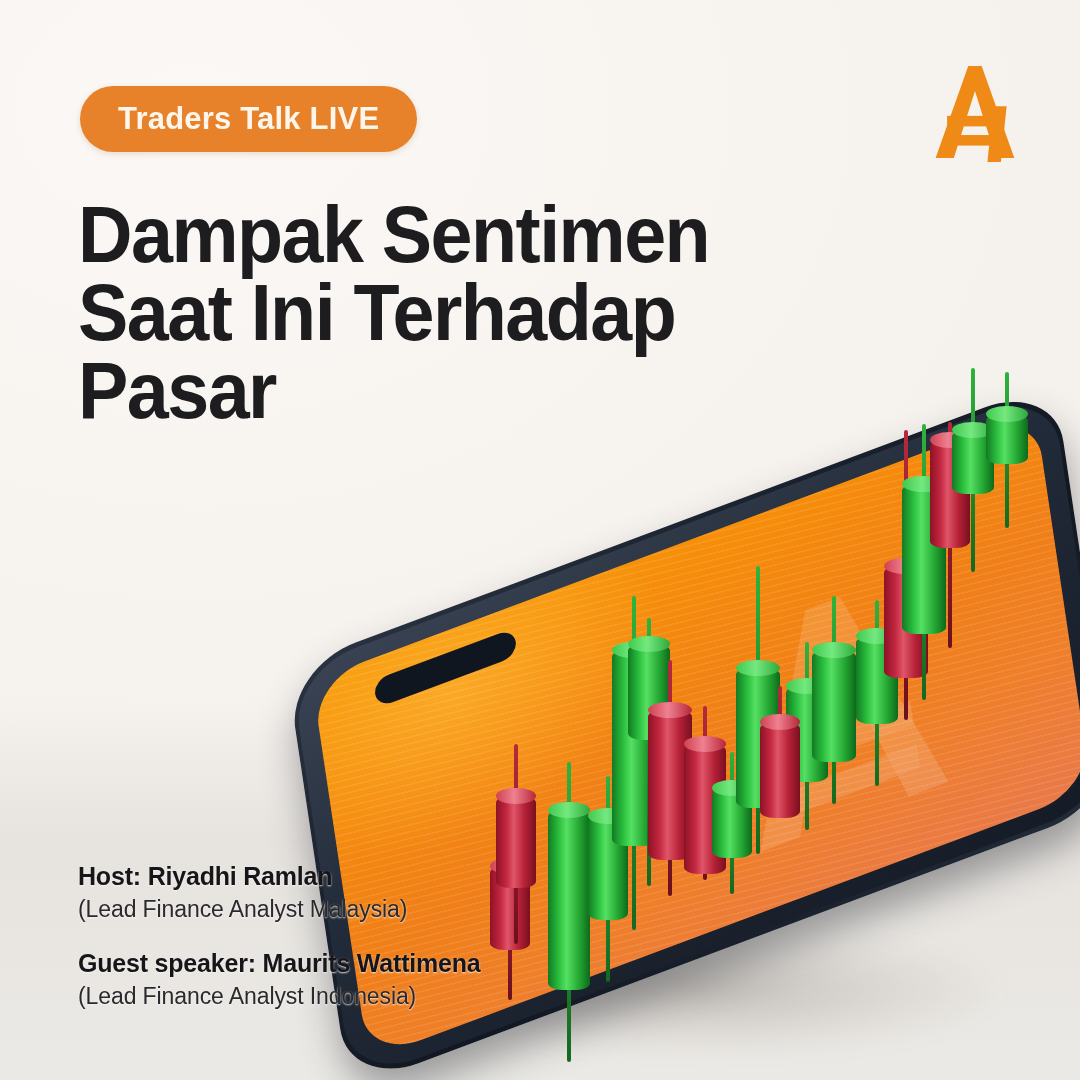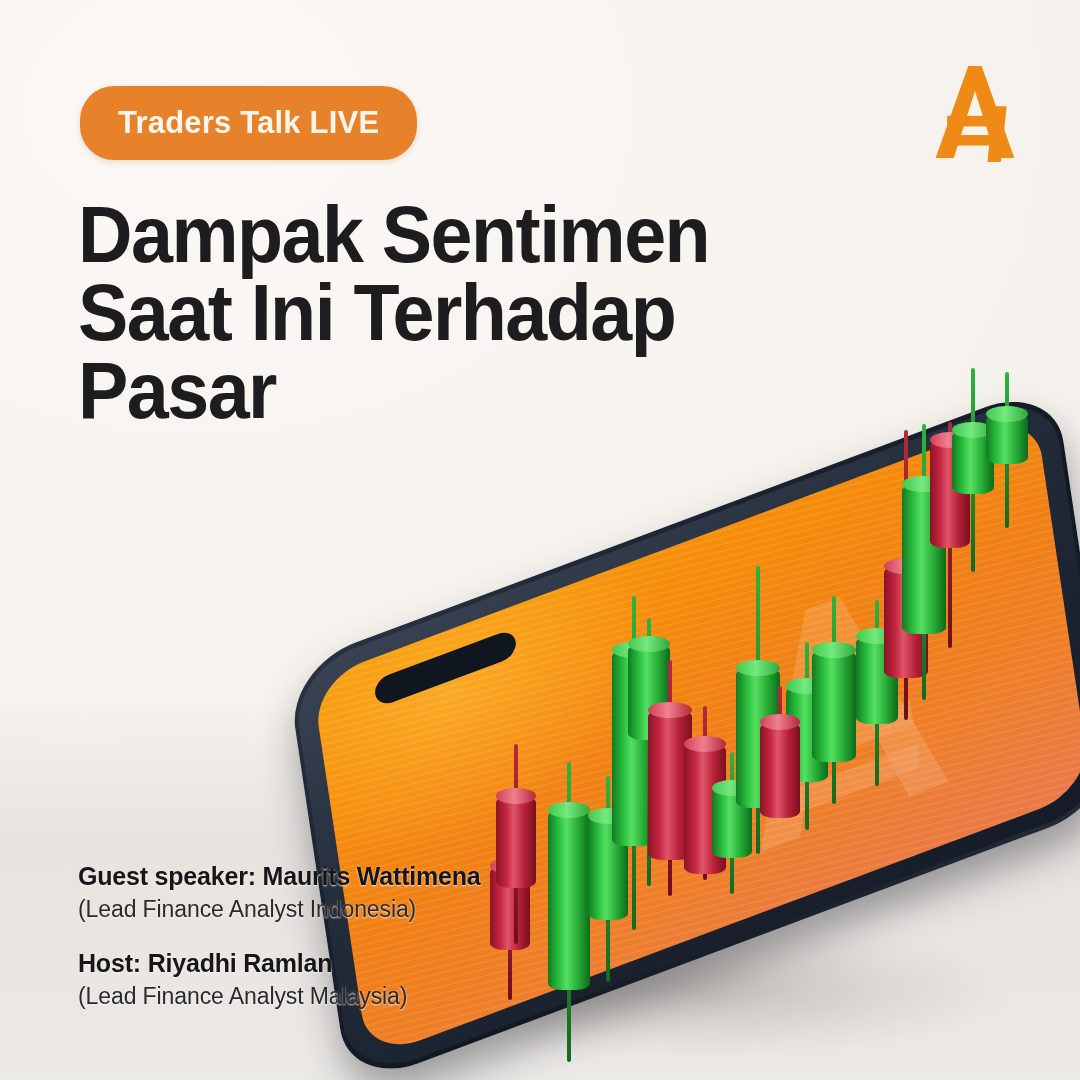--- a/index.html
+++ b/index.html
@@ -83,21 +83,21 @@
   .g .body3d{background:linear-gradient(90deg,#127a22 0%,#2bbf3e 26%,#55e063 44%,#27ab36 72%,#0c6a1a 100%);}
   .g .cap.top{background:linear-gradient(90deg,#3fc94e 0%,#74e97f 45%,#2ea93c 100%);}
   .g .wick{background:linear-gradient(180deg,#2eb33d,#14691f);}
   .r .body3d{background:linear-gradient(90deg,#8d1226 0%,#c32740 26%,#e05569 44%,#b52036 72%,#78101f 100%);}
   .r .cap.top{background:linear-gradient(90deg,#d04053 0%,#ef8190 45%,#b8263a 100%);}
   .r .wick{background:linear-gradient(180deg,#b52a3c,#6d0f1c);}
 
   
   .badge{
     position:absolute;left:80px;top:86px;
-    height:74px;padding:0 38px;
+    height:66px;padding:0 38px;
     display:flex;align-items:center;justify-content:center;
     background:#e7822b;border-radius:34px;
     color:#fdf6ec;font-size:31px;font-weight:bold;letter-spacing:.2px;
     box-shadow:0 2px 6px rgba(150,90,30,.18);
   }
   .headline{
     position:absolute;left:78px;top:196px;width:760px;
     color:#1d1d1f;
     font-size:79px;line-height:.985;font-weight:bold;
     letter-spacing:-1.6px;
@@ -254,26 +254,26 @@
 
   <div class="headline">
     <div>Dampak Sentimen</div>
     <div>Saat Ini Terhadap</div>
     <div>Pasar</div>
   </div>
 
 
   <div class="credits">
     <div class="cred-block">
+      <div class="cred-name">Host: Riyadhi Ramlan</div>
+      <div class="cred-role">(Lead Finance Analyst Malaysia)</div>
+    </div>
+    <div class="cred-block">
       <div class="cred-name">Guest speaker: Maurits Wattimena</div>
       <div class="cred-role">(Lead Finance Analyst Indonesia)</div>
-    </div>
-    <div class="cred-block">
-      <div class="cred-name">Host: Riyadhi Ramlan</div>
-      <div class="cred-role">(Lead Finance Analyst Malaysia)</div>
     </div>
   </div>
 
   <svg class="logo" viewBox="0 0 100 104">
     <g fill="#ef8a17">
       <path d="M44 4 L58 4 L92 100 L73 100 L51 30 L29 100 L10 100 Z"></path>
       <rect x="22" y="56" width="56" height="11"></rect>
       <rect x="22" y="76" width="56" height="11"></rect>
       <path d="M70 46 L84 46 L78 104 L64 104 Z"></path>
     </g>

